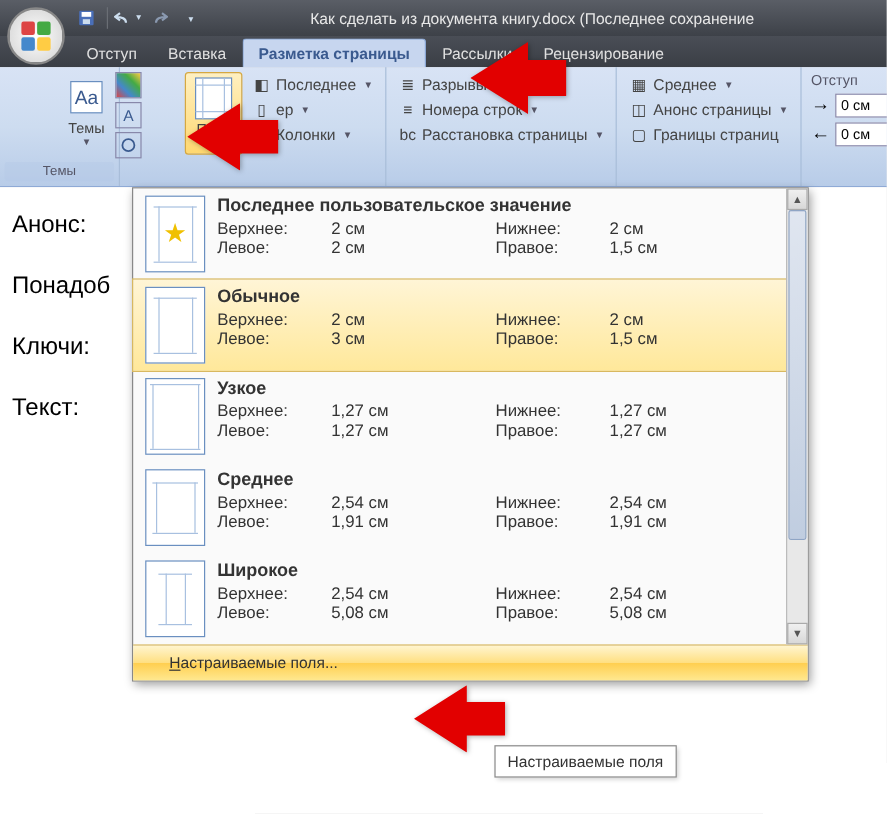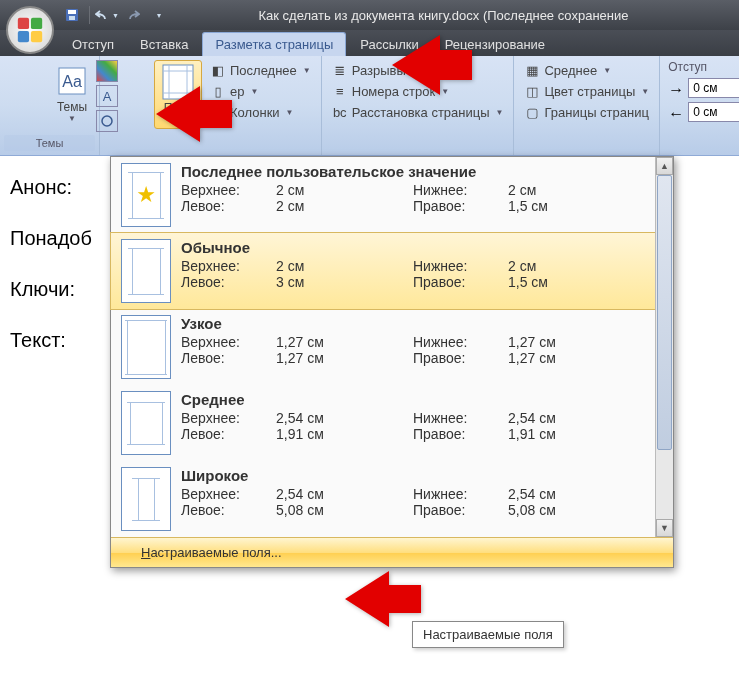--- a/index.html
+++ b/index.html
@@ -8,21 +8,21 @@
 .titlebar { height: 30px; background: linear-gradient(#5a5e66, #3d4148); display: flex; align-items: center; color: #fff; font-size: 13px; position: relative; }
 .office-btn { width: 48px; height: 48px; position: absolute; top: 6px; left: 6px; z-index: 10; border-radius: 50%; background: radial-gradient(#fff, #d0d0d0); border: 2px solid #888; display: flex; align-items: center; justify-content: center; }
 .office-btn svg { width: 30px; height: 30px; }
 .qat { margin-left: 60px; display: flex; align-items: center; gap: 2px; }
 .qat-btn { width: 24px; height: 22px; display: flex; align-items: center; justify-content: center; color: #ccc; border-radius: 3px; }
 .qat-sep { width: 1px; height: 18px; background: #6a6e75; margin: 0 3px; }
 .title-text { position: absolute; left: 50%; transform: translateX(-30%); color: #e8e8e8; font-size: 13px; white-space: nowrap; }
 
 .tabs { height: 26px; background: linear-gradient(#4a4e56, #3a3e45); display: flex; align-items: flex-end; padding-left: 60px; gap: 2px; }
 .tab { padding: 4px 12px; color: #e0e0e0; font-size: 13px; cursor: pointer; border-radius: 3px 3px 0 0; }
-.tab.active { background: #c7d6ef; color: #3a5a8f; border: 1px solid #8ba8d6; border-bottom: none; }
+.tab.active { background: #c7d6ef; color: #3a5a8f; border: 1px solid #8ba8d6; border-bottom: none; font-weight: bold; }
 
 .ribbon { height: 100px; background: linear-gradient(#d8e3f5 0%, #cddcf0 50%, #b8cce8 100%); border-bottom: 1px solid #8faad6; display: flex; position: relative; }
 .group { border-right: 1px solid #a8bdd9; display: flex; flex-direction: column; padding: 4px; }
 .group-body { flex: 1; display: flex; align-items: flex-start; gap: 4px; }
 .group-label { text-align: center; font-size: 11px; color: #556; padding: 2px 4px; background: rgba(180,200,230,0.4); border-radius: 2px; margin-top: 2px; }
 
 .big-btn { display: flex; flex-direction: column; align-items: center; padding: 4px 6px; border-radius: 3px; min-width: 40px; text-align: center; font-size: 12px; color: #444; margin-left: 48px; }
 .big-btn.highlighted { background: linear-gradient(#fff0c0, #ffd870); border: 1px solid #d6a840; }
 .big-btn .icon-box { width: 34px; height: 34px; display: flex; align-items: center; justify-content: center; margin-bottom: 2px; }
 .big-btn .dd { font-size: 8px; color: #556; }
@@ -210,21 +210,21 @@
   <div class="group" style="padding:4px 6px">
     <div class="group-body">
       <div class="stack">
         <div class="small-btn">
             <span class="si">▦</span>
             <span>Среднее</span>
             <span class="dd">▼</span>
           </div>
         <div class="small-btn">
             <span class="si">◫</span>
-            <span>Цвет страницы</span>
+            <span>Анонс страницы</span>
             <span class="dd">▼</span>
           </div>
         <div class="small-btn">
             <span class="si">▢</span>
             <span>Границы страниц</span>
           </div>
       </div>
     </div>
   </div>
 

